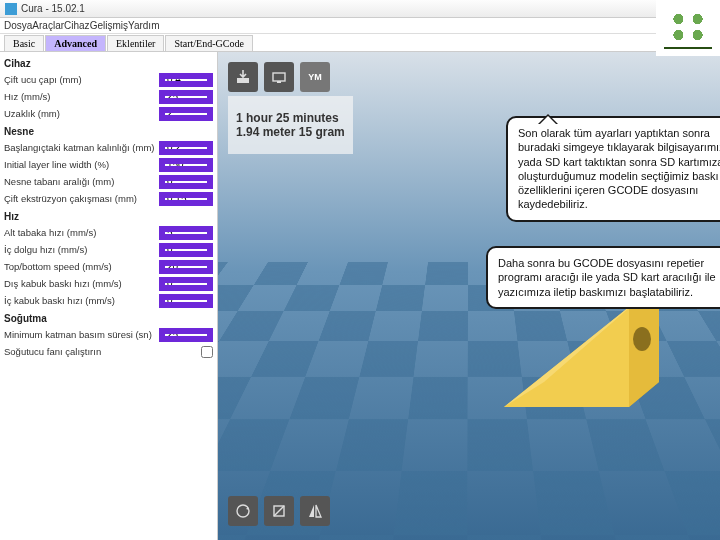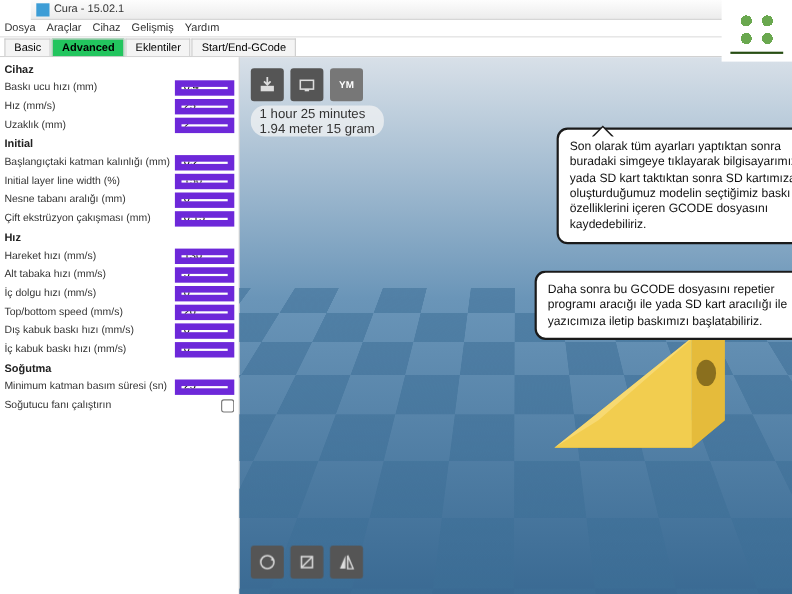--- a/index.html
+++ b/index.html
@@ -1,24 +1,24 @@
 <!DOCTYPE html>
 <html><head>
 <meta charset="utf-8">
 <style>
   * { box-sizing: border-box; margin: 0; padding: 0; }
   body { font-family: Arial, sans-serif; font-size: 10px; background: #fff; width: 720px; height: 540px; overflow: hidden; position: relative; }
-  .titlebar { height: 18px; background: linear-gradient(#fdfdfd,#ececec); border-bottom: 1px solid #ccc; display: flex; align-items: center; padding: 0 5px; margin-left: 28px; }
+  .titlebar { height: 18px; background: linear-gradient(#fdfdfd,#ececec); border-bottom: 1px solid #ccc; display: flex; align-items: center; padding: 0 5px; }
   .titlebar .icon { width: 12px; height: 12px; background: #3d9dd6; margin-right: 4px; }
   .titlebar span { font-size: 10px; color: #333; }
-  .menubar { height: 16px; border-bottom: 1px solid #ddd; display: flex; align-items: center; padding: 0 4px; gap: 10px; }
+  .menubar { height: 16px; border-bottom: 1px solid #ddd; display: flex; align-items: center; padding: 0 4px; }
   .menubar span { font-size: 10px; color: #333; cursor: default; }
-  .tabbar { height: 18px; border-bottom: 1px solid #ccc; display: flex; align-items: center; padding: 0 4px; gap: 1px; }
+  .tabbar { height: 18px; border-bottom: 1px solid #ccc; display: flex; align-items: center; padding: 0 4px; gap: 1px; font-family: Liberation Serif, serif; }
   .tab { padding: 2px 8px; font-size: 10px; border: 1px solid #ccc; border-bottom: none; background: #f4f4f4; }
-  .tab.active { background: #22c55e; font-weight: bold; }
+  .tab.active { background: #c4b5fd; font-weight: bold; }
   .main { display: flex; height: calc(540px - 52px); }
   .sidebar { width: 218px; border-right: 1px solid #ccc; padding: 2px 4px; background: #fff; }
   .section-h { font-size: 10px; font-weight: bold; color: #222; margin-top: 4px; margin-bottom: 2px; }
   .row { display: flex; align-items: center; height: 17px; }
   .row label { flex: 1; font-size: 9.5px; color: #333; }
   .row input[type=text] { width: 54px; height: 14px; font-size: 10px; border: 6px solid #6d28d9; padding: 0 2px; }
   .row input[type=checkbox] { width: 12px; height: 12px; }
   .viewport { flex: 1; position: relative; background: linear-gradient(#d8e0e8 0%, #6a95b8 45%, #3a6a93 100%); overflow: hidden; }
   .checker { position:absolute; left:-150px; right:-150px; top:43%; bottom:-40px;
     background-image:
@@ -26,21 +26,21 @@
       linear-gradient(45deg, rgba(60,110,150,.55) 25%, transparent 25%, transparent 75%, rgba(60,110,150,.55) 75%);
     background-size: 80px 80px;
     background-position: 0 0, 40px 40px;
     transform: perspective(520px) rotateX(58deg);
     transform-origin: 50% 0%;
   }
   .model { position: absolute; right: 36px; top: 215px; width: 200px; height: 160px; }
   .toolbar-top { position: absolute; top: 10px; left: 10px; display: flex; gap: 6px; }
   .tbtn { width: 30px; height: 30px; background: #555; border-radius: 3px; display: flex; align-items: center; justify-content: center; color: #fff; font-size: 9px; font-weight: bold; }
   .tbtn.sel { background: #777; }
-  .infobox { position: absolute; top: 44px; left: 10px; background: rgba(245,245,245,.7); padding: 0 8px; font-size: 12px; font-weight: normal; color: #333; border-radius: 13px; }
+  .infobox { position: absolute; top: 44px; left: 10px; background: rgba(245,245,245,.7); padding: 15px 8px; font-size: 12px; font-weight: bold; color: #333; border-radius: 0; }
   .toolbar-bottom { position: absolute; bottom: 14px; left: 10px; display: flex; gap: 6px; }
   .callout { position: absolute; background: #fff; border: 2px solid #1a1a1a; border-radius: 10px; padding: 8px 10px; font-size: 11px; line-height: 1.3; color: #111; }
   .callout1 { top: 64px; left: 288px; width: 250px; }
   .callout2 { top: 194px; left: 268px; width: 244px; }
   .callout1::before { content:""; position:absolute; top:-14px; left:30px; border:10px solid transparent; border-bottom-color:#1a1a1a; }
   .callout1::after { content:""; position:absolute; top:-11px; left:31px; border:9px solid transparent; border-bottom-color:#fff; }
   .logo { position: absolute; top: 0; right: 0; width: 64px; height: 56px; background: #fff; display: flex; align-items: center; justify-content: center; }
   .logo-inner { width: 48px; height: 42px; background:
     radial-gradient(circle at 30% 30%, #6aa84f 0 5px, transparent 5px),
     radial-gradient(circle at 70% 30%, #6aa84f 0 5px, transparent 5px),
@@ -70,53 +70,49 @@
   <div class="tab">Basic</div>
   <div class="tab active">Advanced</div>
   <div class="tab">Eklentiler</div>
   <div class="tab">Start/End-GCode</div>
 </div>
 
 <div class="main">
   <div class="sidebar" id="sidebar">
       <div class="section-h">Cihaz</div>
       <div class="row">
-        <label>Baskı ucu hızı (mm)</label>
+        <label>Çift ucu çapı (mm)</label>
         <input type="text" value="0.4" style="">
       </div>
       <div class="row">
         <label>Hız (mm/s)</label>
         <input type="text" value="25" style="">
       </div>
       <div class="row">
         <label>Uzaklık (mm)</label>
         <input type="text" value="2" style="">
       </div>
-      <div class="section-h">Initial</div>
+      <div class="section-h">Nesne</div>
       <div class="row">
         <label>Başlangıçtaki katman kalınlığı (mm)</label>
         <input type="text" value="0.2" style="">
       </div>
       <div class="row">
         <label>Initial layer line width (%)</label>
         <input type="text" value="150" style="">
       </div>
       <div class="row">
         <label>Nesne tabanı aralığı (mm)</label>
         <input type="text" value="0" style="">
       </div>
       <div class="row">
         <label>Çift ekstrüzyon çakışması (mm)</label>
         <input type="text" value="0.15" style="">
       </div>
       <div class="section-h">Hız</div>
-      <div class="row">
-        <label>Hareket hızı (mm/s)</label>
-        <input type="text" value="130" style="">
-      </div>
       <div class="row">
         <label>Alt tabaka hızı (mm/s)</label>
         <input type="text" value="5" style="">
       </div>
       <div class="row">
         <label>İç dolgu hızı (mm/s)</label>
         <input type="text" value="0" style="">
       </div>
       <div class="row">
         <label>Top/bottom speed (mm/s)</label>

